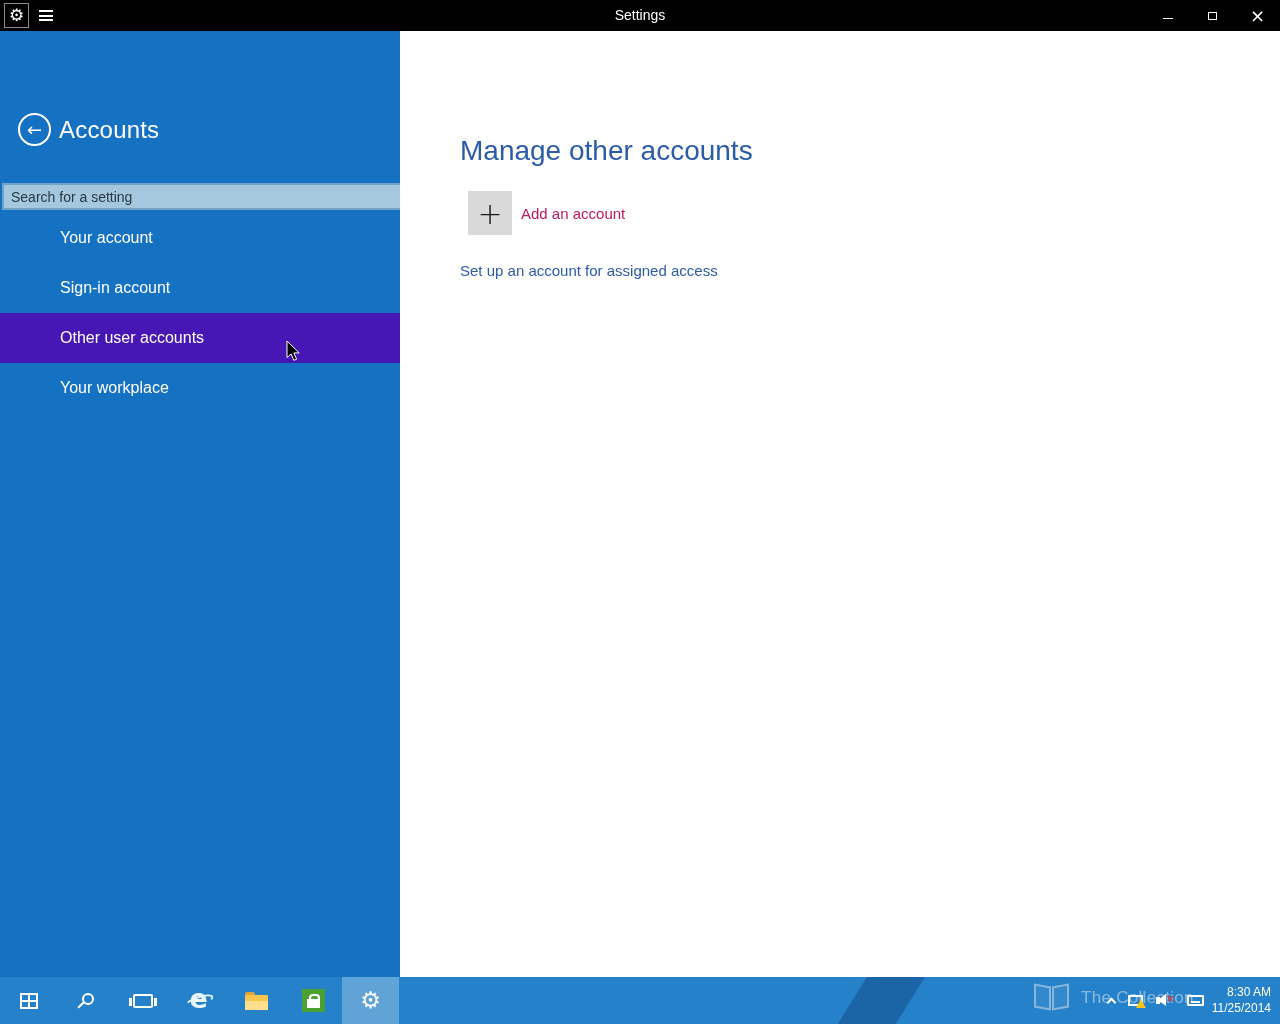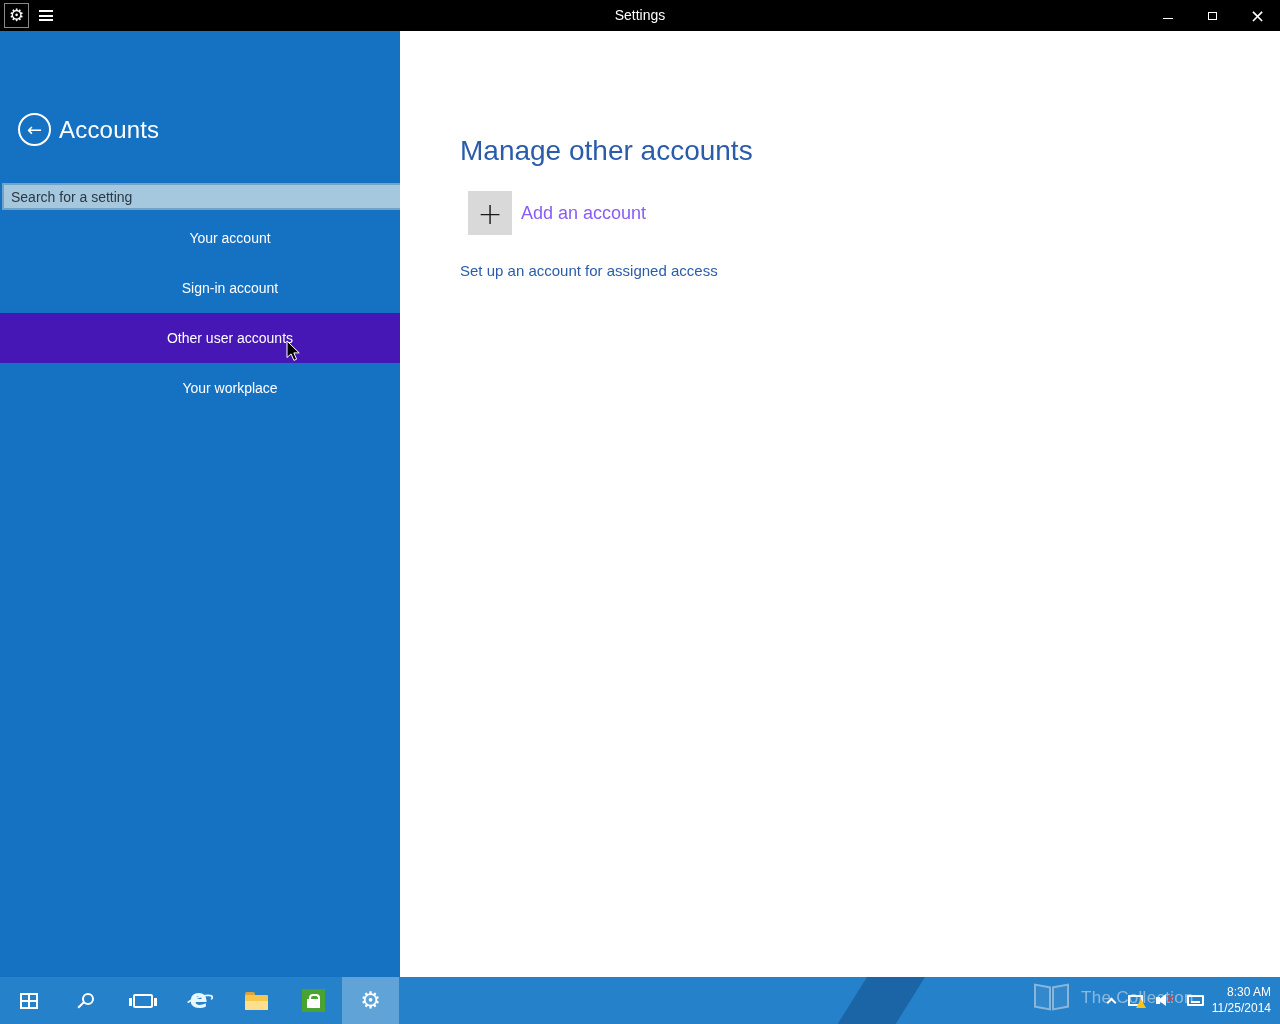--- a/index.html
+++ b/index.html
@@ -30,30 +30,30 @@
   .back-circle { width:33px; height:33px; border:2px solid #fff; border-radius:50%;
                  display:flex; align-items:center; justify-content:center;
                  font-family:"DejaVu Sans", sans-serif; font-size:18px; color:#fff; cursor:default; }
   .sidebar-title { color:#fff; font-size:24px; font-weight:300; letter-spacing:0.2px; }
   .search-box { position:absolute; top:152px; left:2px; width:432px; height:27px;
                 background:#a6c8df; border:2px solid #71a3c6; padding:0 7px;
                 font-family:Liberation Sans, sans-serif; font-size:14px; color:#141d26; outline:none; }
   .search-box::placeholder { color:#2a3842; opacity:1; }
   .nav { position:absolute; top:182px; left:0; width:400px; }
   .nav-item { height:50px; display:flex; align-items:center; padding-left:60px;
-              color:#fff; font-size:14px; cursor:default;justify-content:center; }
+              color:#fff; font-size:16px; cursor:default; }
   .nav-item.selected { background:#4617b4; }
 
   
   .content { position:absolute; top:31px; left:400px; width:880px; height:946px; background:#fff;margin-top:48px; }
   .content-title { position:absolute; left:60px; top:56px; font-size:28px; font-weight:300; color:#2a5caa; }
   .add-row { position:absolute; left:68px; top:112px; display:flex; align-items:center; gap:9px; cursor:default; }
   .plus-tile { width:44px; height:44px; background:#d9d9d9; display:flex; align-items:center; justify-content:center;
                font-family:"DejaVu Sans", sans-serif; font-size:30px; font-weight:300; color:#1a1a1a; }
-  .add-label { font-size:18px; color:#8b5cf6; }
+  .add-label { font-size:15px; color:#be185d; }
   .assigned-link { position:absolute; left:60px; top:183px; font-size:15px; color:#2a5caa;
                    text-decoration:none; cursor:default; }
 
   
   .taskbar { position:absolute; left:0; top:977px; width:1280px; height:47px; background:#2581c9; overflow:hidden; }
   .beam { position:absolute; left:852px; top:-4px; width:58px; height:56px;
           background:rgba(9,44,92,0.33); transform:skewX(-32deg); }
   .tb-left { position:absolute; left:0; top:0; height:47px; display:flex; z-index:2; }
   .tb-btn { width:57px; height:47px; display:flex; align-items:center; justify-content:center; cursor:default; }
   .tb-btn.active { background:rgba(255,255,255,0.27); }

